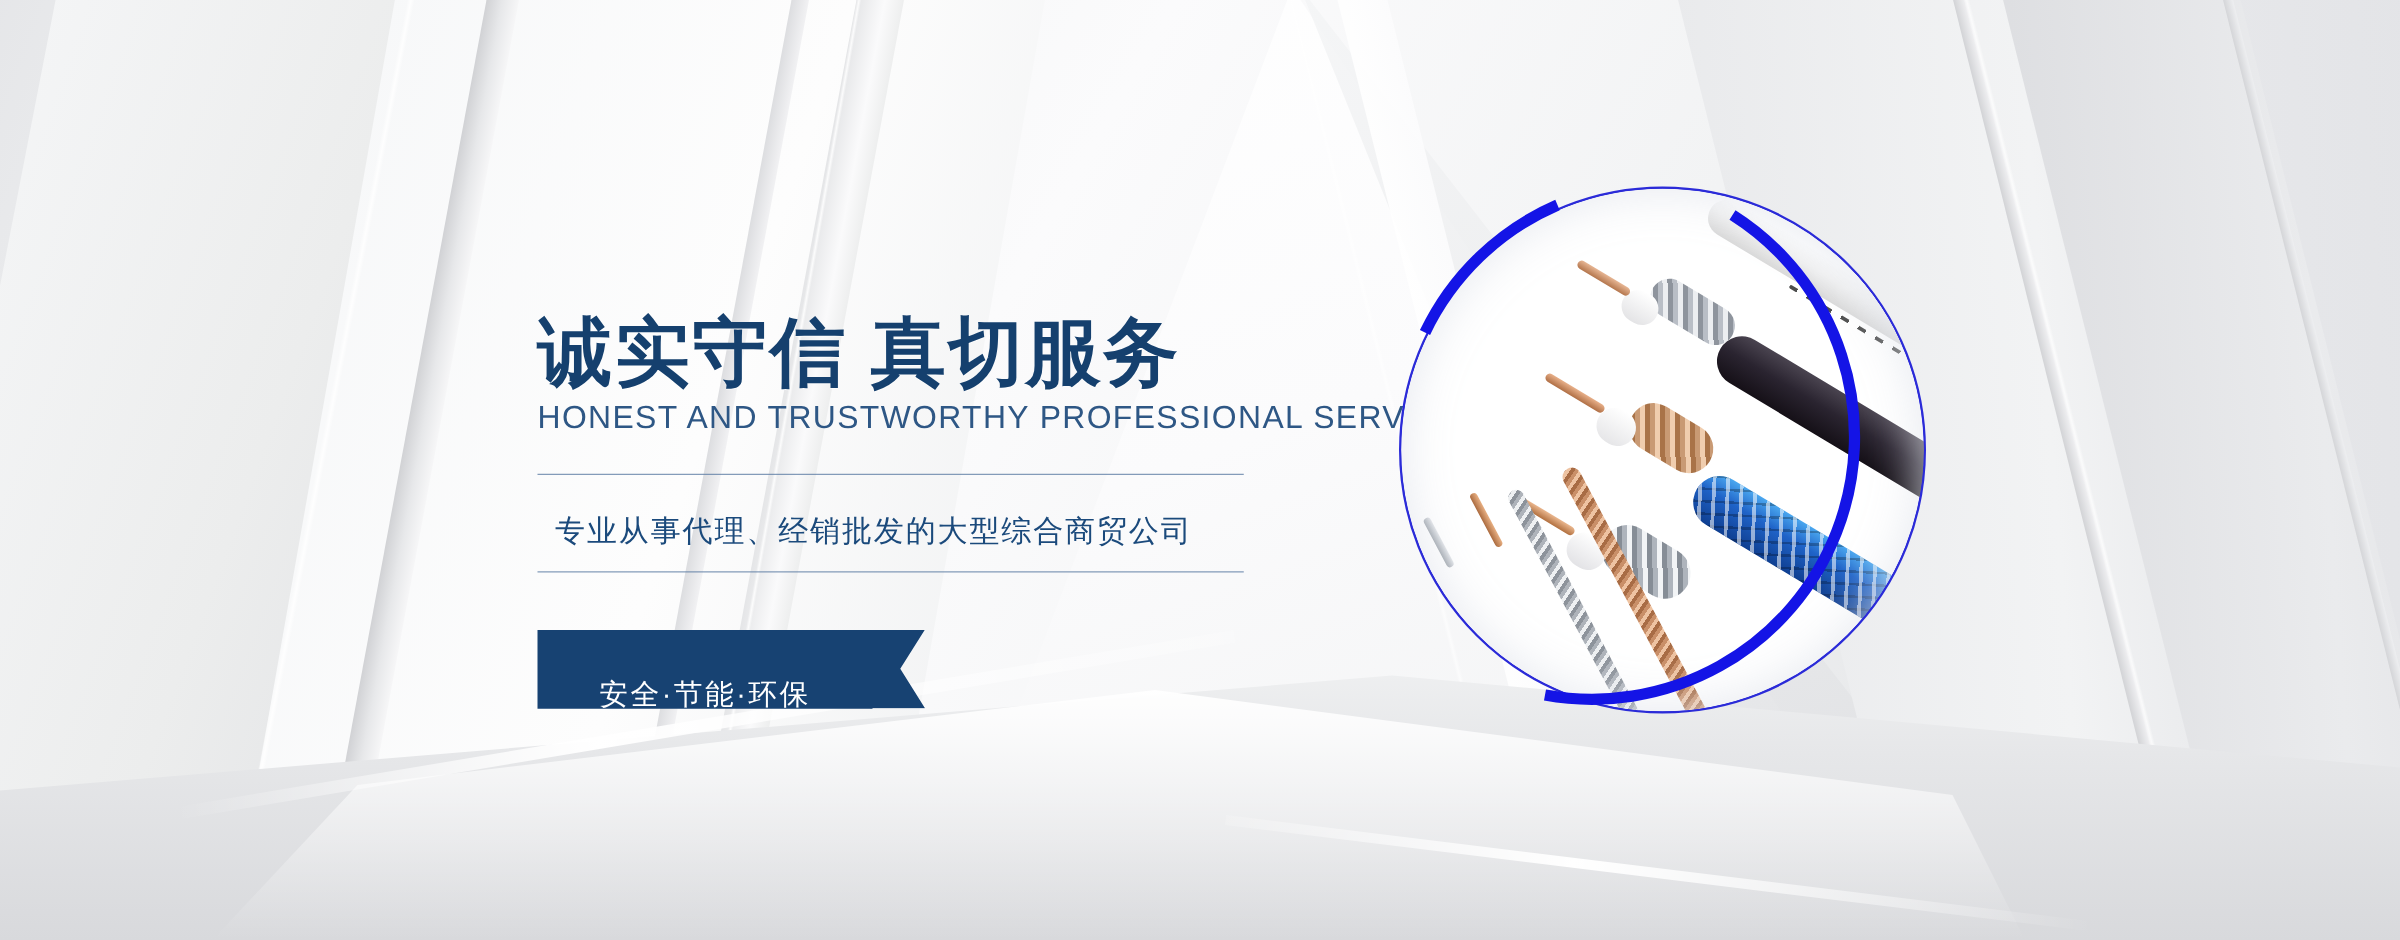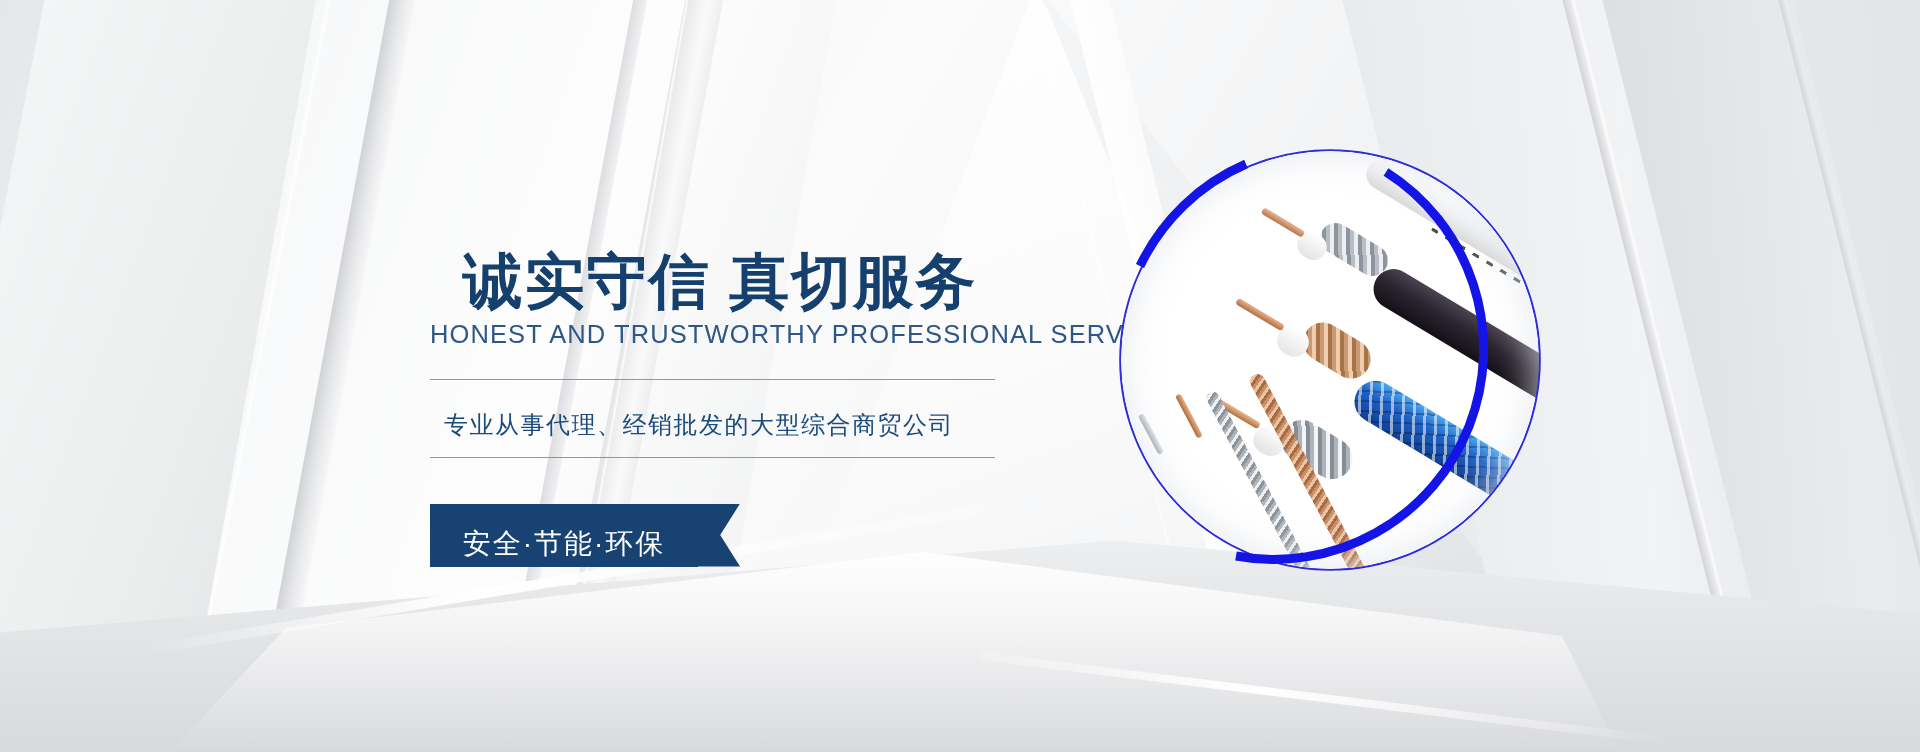--- a/index.html
+++ b/index.html
@@ -161,21 +161,20 @@
   }
   .headline {
     font-size: 60px;
     line-height: 1.06;
     font-weight: 700;
     color: #15406e;
     letter-spacing: 2px;
     margin: 0 0 6px 0;
     white-space: nowrap;
     text-shadow: 0 1px 0 rgba(255,255,255,.6);
-    text-align: center;
   }
   .subhead-en {
     font-size: 25.5px;
     color: #2e5785;
     letter-spacing: 1.1px;
     font-weight: 400;
     margin: 6px 0 0 0;
     white-space: nowrap;
   }
   .rule {
@@ -213,27 +212,27 @@
     clip-path: polygon(0 0, 100% 0, 55% 50%, 100% 100%, 0 100%);
   }
   .badge-body {
     position: absolute;
     left: 0; top: 0;
     width: 268px; height: 63px;
     background: #174272;
   }
   .badge-text {
     position: absolute;
-    left: 0; top: 0;
+    left: 0; top: 11px;
     width: 268px; height: 81px;
     display: flex;
     align-items: center;
     justify-content: center;
     color: #ffffff;
-    font-size: 28px;
+    font-size: 23px;
     letter-spacing: 2px;
     z-index: 2;
   }
 
   
   .medallion {
     position: absolute;
     left: 1120px;
     top: 150px;
     width: 420px;

